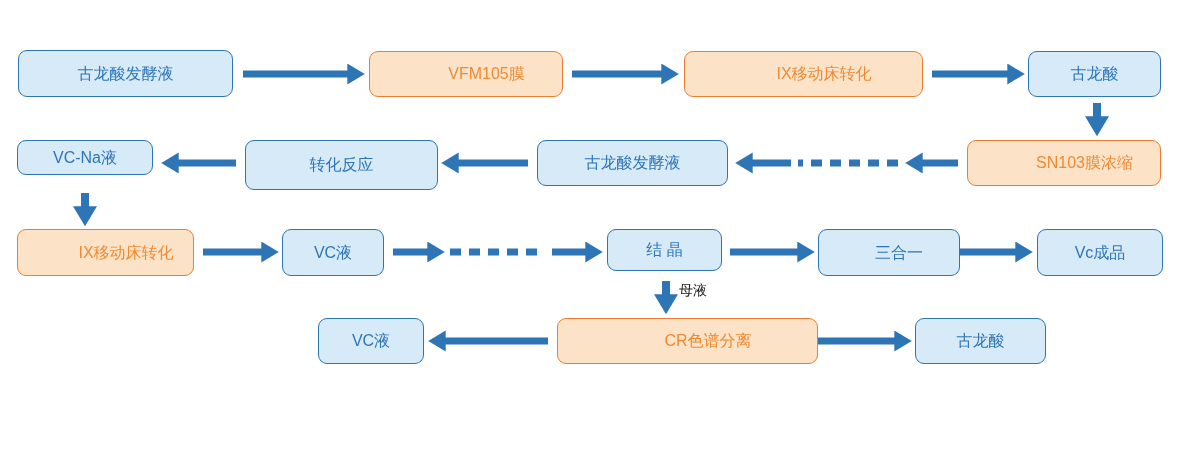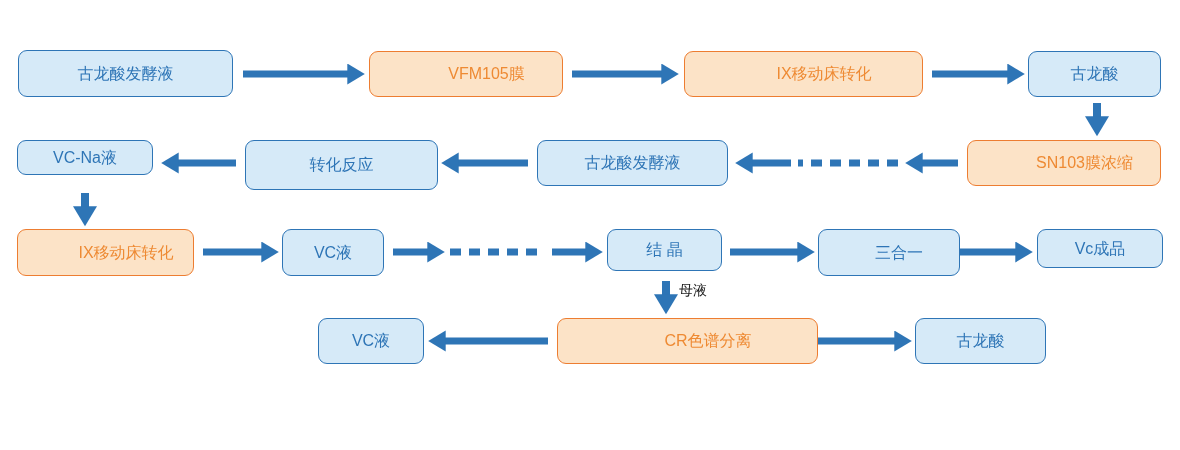--- a/index.html
+++ b/index.html
@@ -88,19 +88,19 @@
       <div class="node orange" style="left: 684px; top: 51px; width: 239px; height: 46px;">IX移动床转化</div>
       <div class="node blue" style="left: 1028px; top: 51px; width: 133px; height: 46px;">古龙酸</div>
       <div class="node blue" style="left: 17px; top: 140px; width: 136px; height: 35px; text-align: right;">VC-Na液</div>
       <div class="node blue" style="left: 245px; top: 140px; width: 193px; height: 50px;">转化反应</div>
       <div class="node blue" style="left: 537px; top: 140px; width: 191px; height: 46px;">古龙酸发酵液</div>
       <div class="node orange" style="left: 967px; top: 140px; width: 194px; height: 46px;">SN103膜浓缩</div>
       <div class="node orange" style="left: 17px; top: 229px; width: 177px; height: 47px;">IX移动床转化</div>
       <div class="node blue" style="left: 282px; top: 229px; width: 102px; height: 47px;">VC液</div>
       <div class="node blue" style="left: 607px; top: 229px; width: 115px; height: 42px; text-align: right;">结  晶</div>
       <div class="node blue" style="left: 818px; top: 229px; width: 142px; height: 47px; padding-left: 20px;">三合一</div>
-      <div class="node blue" style="left: 1037px; top: 229px; width: 126px; height: 39px;">Vc成品</div>
+      <div class="node blue" style="left: 1037px; top: 229px; width: 126px; height: 47px;">Vc成品</div>
       <div class="node blue" style="left: 318px; top: 318px; width: 106px; height: 46px;">VC液</div>
       <div class="node orange" style="left: 557px; top: 318px; width: 261px; height: 46px;">CR色谱分离</div>
       <div class="node blue" style="left: 915px; top: 318px; width: 131px; height: 46px;">古龙酸</div>
     </div>
   <div class="edge-label" style="left: 679px; top: 283px;">母液</div>
 </div>
 
 </body></html>

